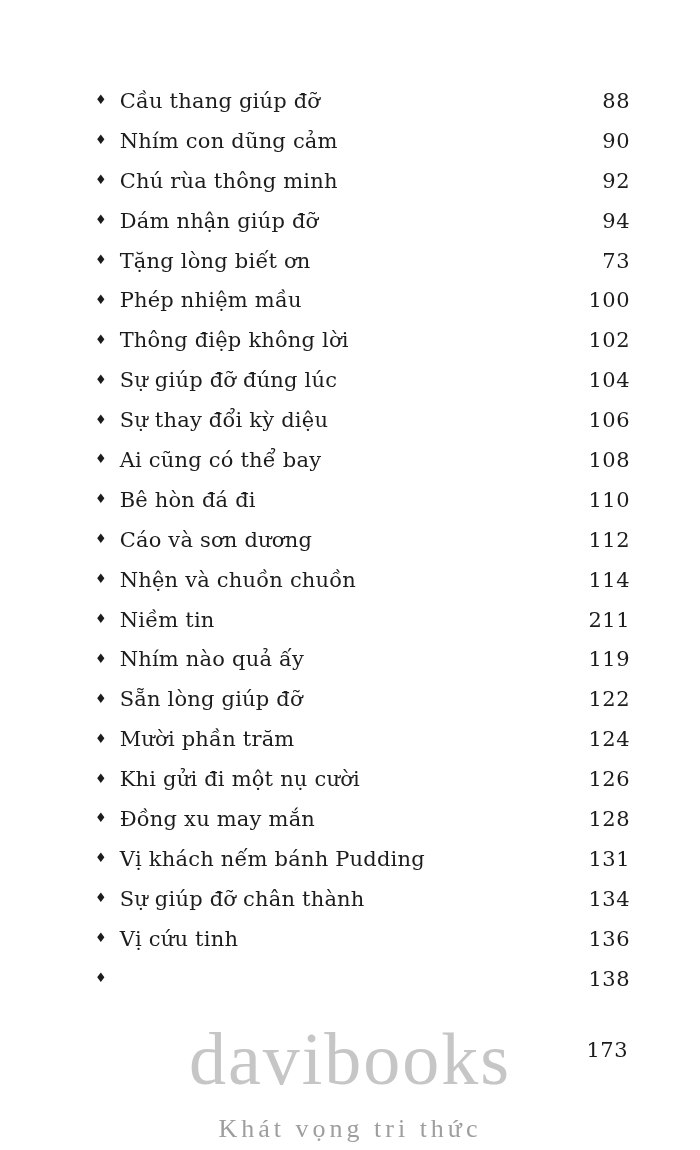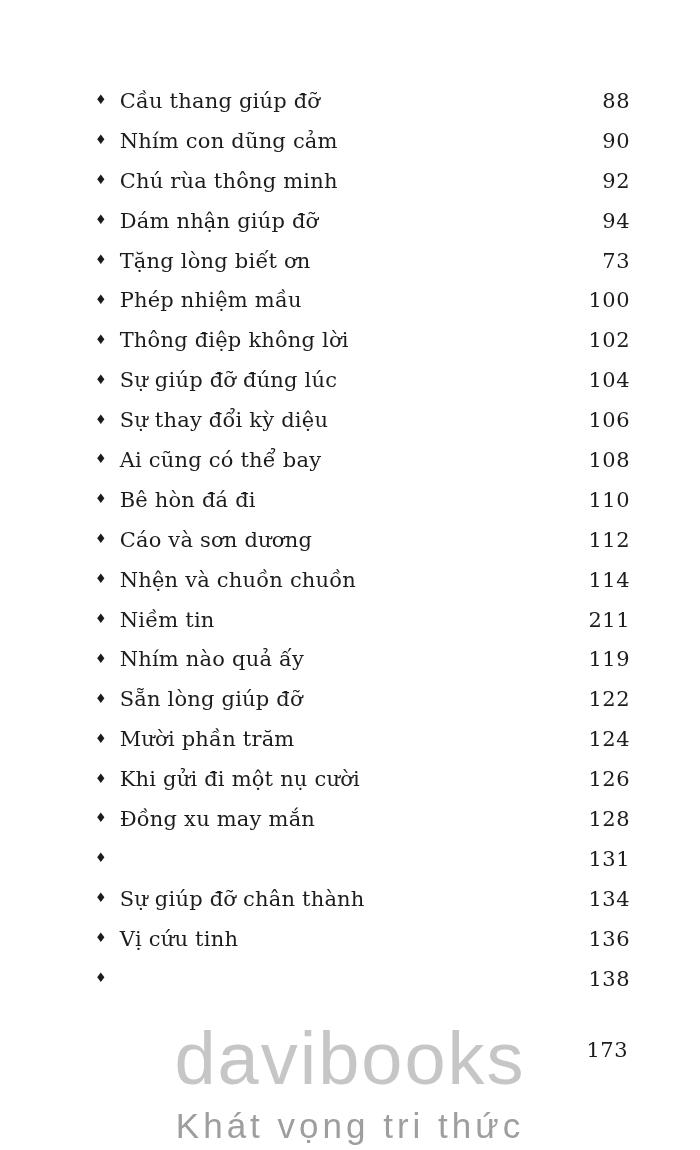--- a/index.html
+++ b/index.html
@@ -59,31 +59,31 @@
   .watermark {
     position: absolute;
     left: 0;
     right: 0;
     top: 1022px;
     text-align: center;
     pointer-events: none;
     user-select: none;
   }
   .watermark-brand {
-    font-family: Liberation Sans, sans-serif;
+    font-family: Liberation Serif, serif;
     font-size: 74px;
     line-height: 1.0;
     font-weight: 400;
     color: #c6c6c6;
     letter-spacing: 2px;
   }
   .watermark-tagline {
-    font-family: Liberation Sans, sans-serif;
-    font-size: 35px;
-    margin-top: 10px;
+    font-family: Liberation Serif, serif;
+    font-size: 26px;
+    margin-top: 18px;
     color: #9e9e9e;
     letter-spacing: 4px;
   }
 </style>
 </head>
 <body>
 
 <div class="page">
 
   <div class="toc">
@@ -196,20 +196,21 @@
     </div>
 
     <div class="toc-row">
       <span class="bullet">♦</span>
       <span class="title">Đồng xu may mắn</span>
       <span class="pagenum">128</span>
     </div>
 
     <div class="toc-row">
       <span class="bullet">♦</span>
+      <span class="title">Vị khách nếm bánh Pudding</span>
       <span class="pagenum">131</span>
     </div>
 
     <div class="toc-row">
       <span class="bullet">♦</span>
       <span class="title">Sự giúp đỡ chân thành</span>
       <span class="pagenum">134</span>
     </div>
 
     <div class="toc-row">

